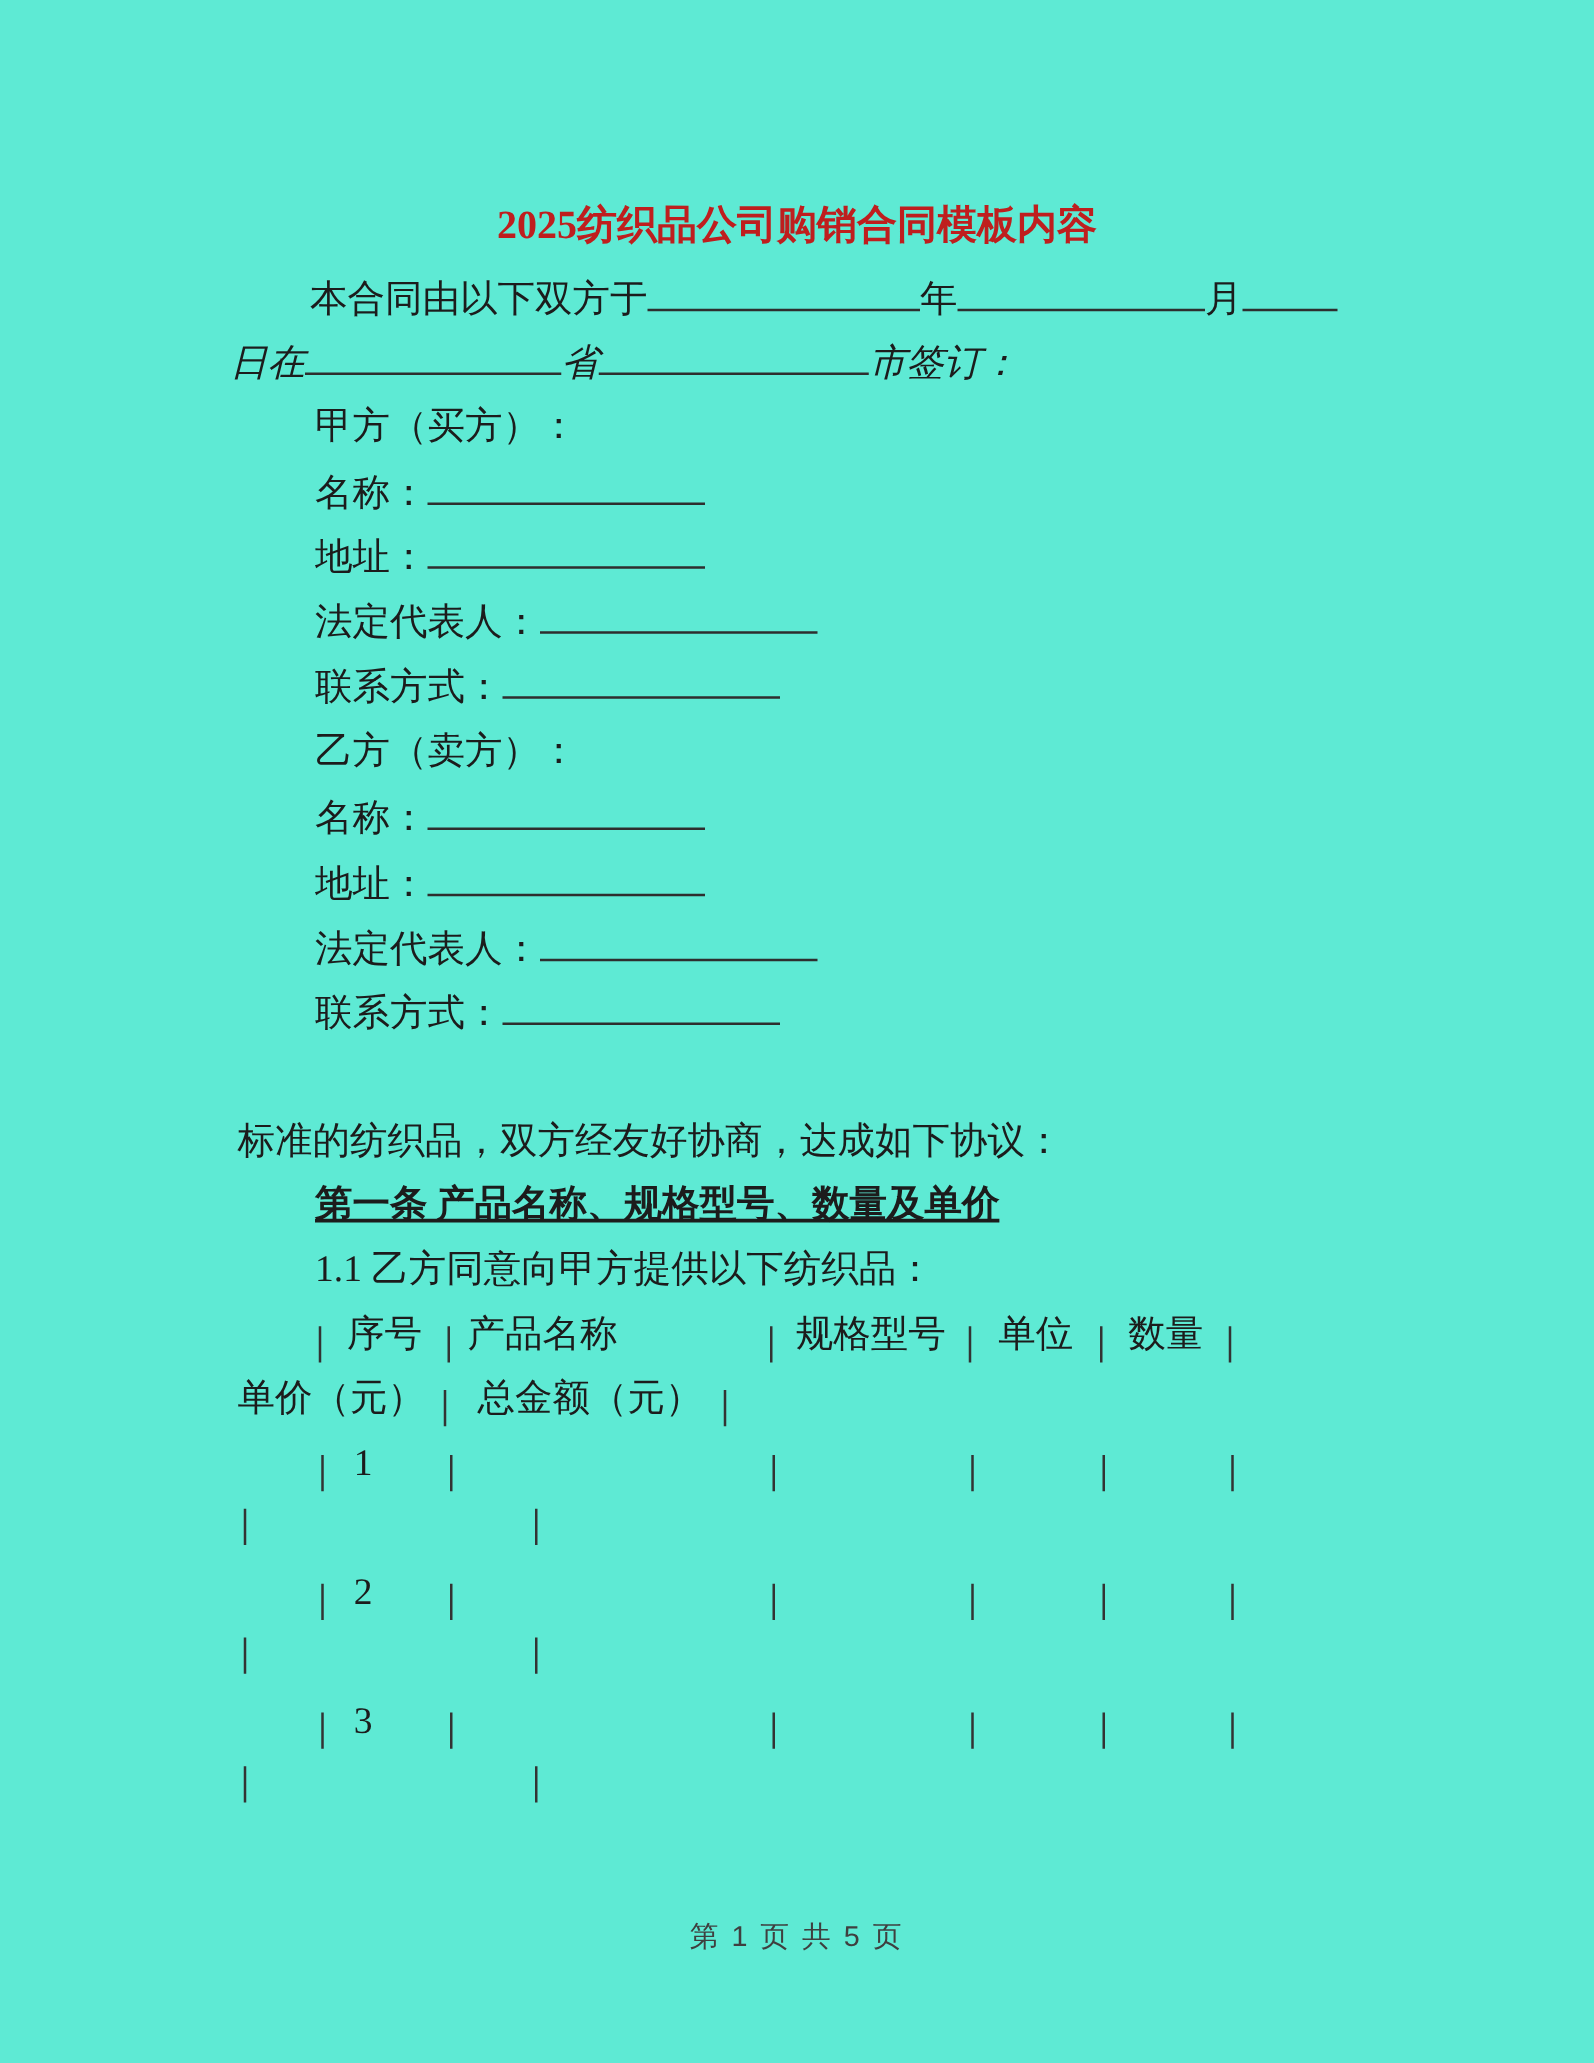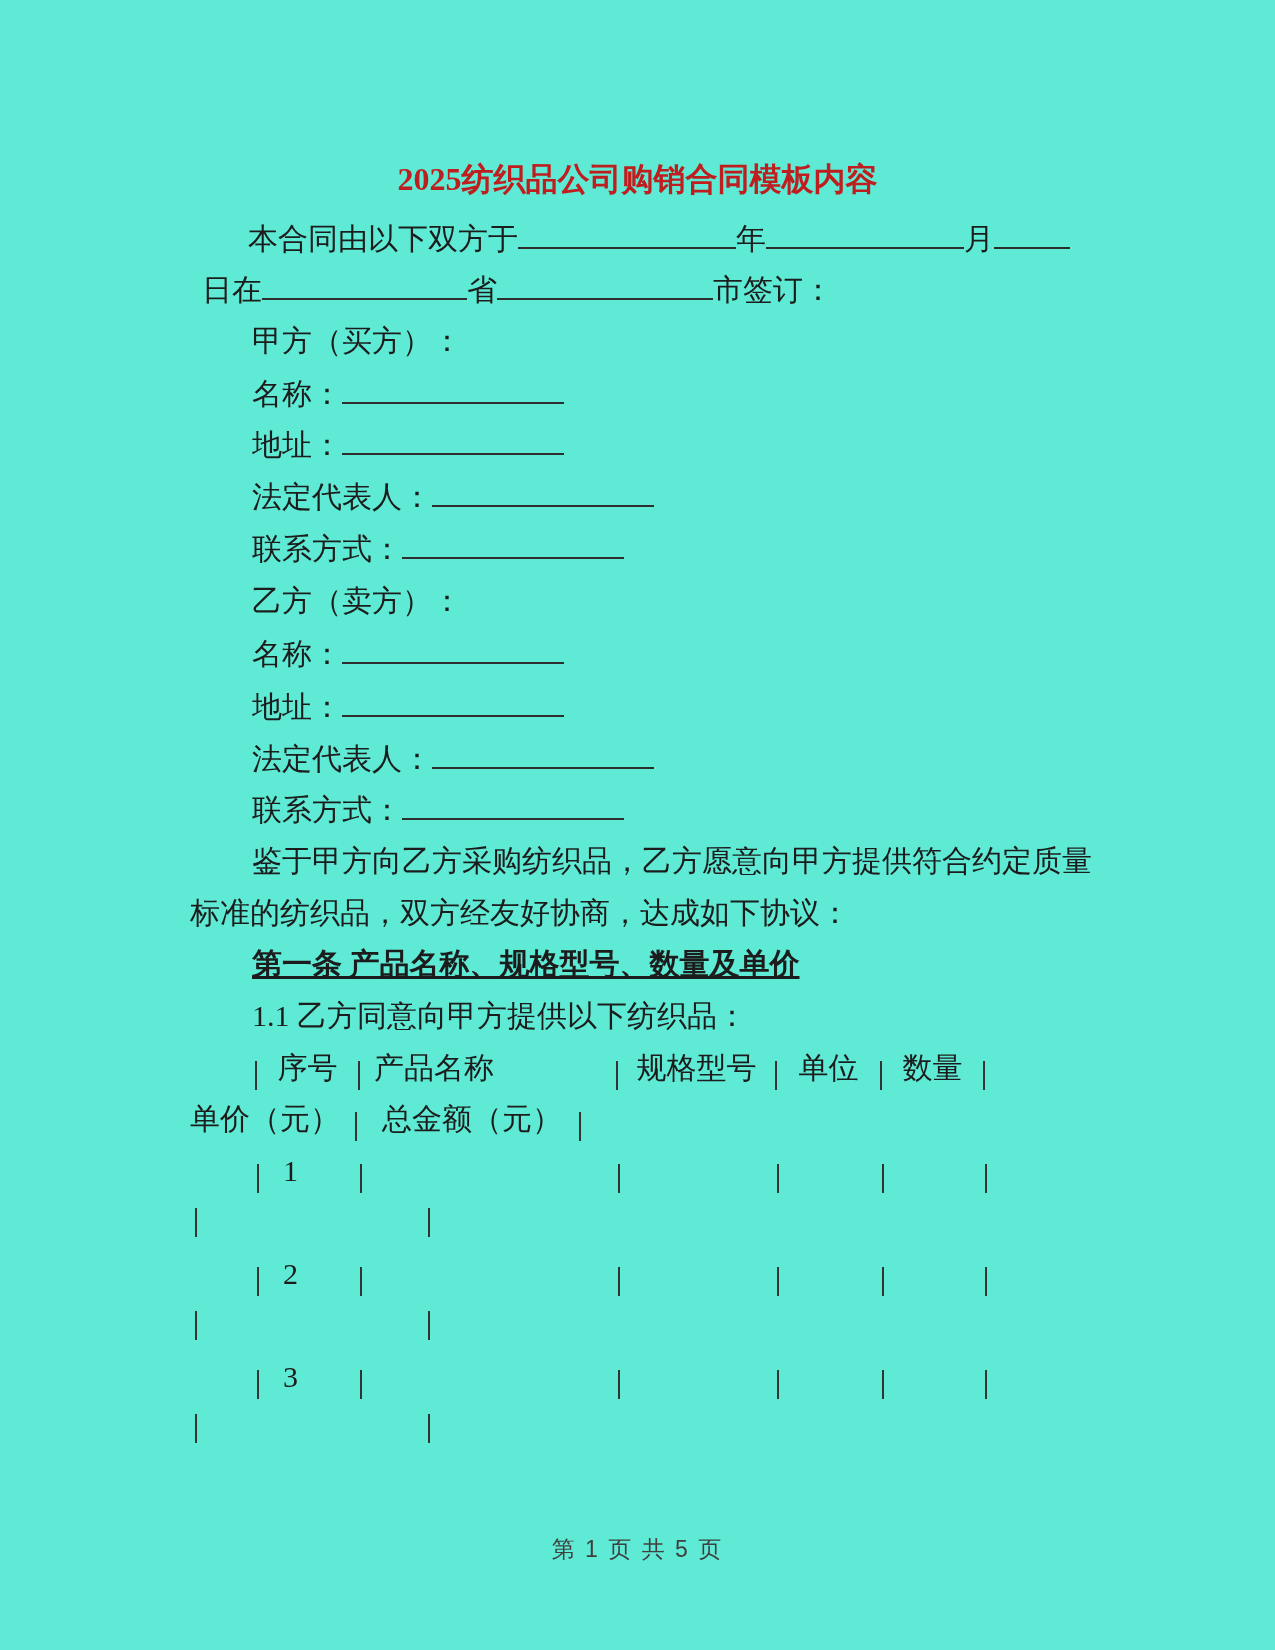--- a/index.html
+++ b/index.html
@@ -57,21 +57,21 @@
 <body>
 
 <div class="page">
 
   <div class="doc-title">2025纺织品公司购销合同模板内容</div>
 
   <div class="line" style="top:219px;left:248px;">
     <span>本合同由以下双方于</span><span class="blank" style="width:218px"></span><span>年</span><span class="blank" style="width:198px"></span><span>月</span><span class="blank" style="width:76px"></span>
   </div>
 
-  <div class="line" style="top:270px;left:202px;">
+  <div class="line" style="top:270px;left:184px;font-style:italic;">
     <span>日在</span><span class="blank" style="width:205px"></span><span>省</span><span class="blank" style="width:216px"></span><span>市签订：</span>
   </div>
 
   <div class="line" style="top:322px;left:252px;">甲方（买方）：</div>
   <div class="line" style="top:374px;left:252px;">
     <span>名称：</span><span class="blank" style="width:222px"></span>
   </div>
   <div class="line" style="top:425px;left:252px;">
     <span>地址：</span><span class="blank" style="width:222px"></span>
   </div>
@@ -89,21 +89,20 @@
   <div class="line" style="top:687px;left:252px;">
     <span>地址：</span><span class="blank" style="width:222px"></span>
   </div>
   <div class="line" style="top:739px;left:252px;">
     <span>法定代表人：</span><span class="blank" style="width:222px"></span>
   </div>
   <div class="line" style="top:790px;left:252px;">
     <span>联系方式：</span><span class="blank" style="width:222px"></span>
   </div>
 
-  <div class="line" style="top:842px;left:252px;">鉴于甲方向乙方采购纺织品，乙方愿意向甲方提供符合约定质量</div>
   <div class="line" style="top:894px;left:190px;">标准的纺织品，双方经友好协商，达成如下协议：</div>
 
   <div class="line bold" style="top:945px;left:252px;text-decoration:underline;">第一条 产品名称、规格型号、数量及单价</div>
   <div class="line" style="top:997px;left:252px;">1.1 乙方同意向甲方提供以下纺织品：</div>
 
   <div class="line" style="top:1049px;left:255px;">
     <span class="pipe"></span><span class="cell c-center" style="width:101px">序号</span><span class="pipe"></span><span class="cell" style="width:256px;padding-left:14px;box-sizing:border-box;">产品名称</span><span class="pipe"></span><span class="cell c-center" style="width:157px">规格型号</span><span class="pipe"></span><span class="cell c-center" style="width:103px">单位</span><span class="pipe"></span><span class="cell c-center" style="width:101px">数量</span><span class="pipe"></span>
   </div>
 
   <div class="line" style="top:1100px;left:190px;">

